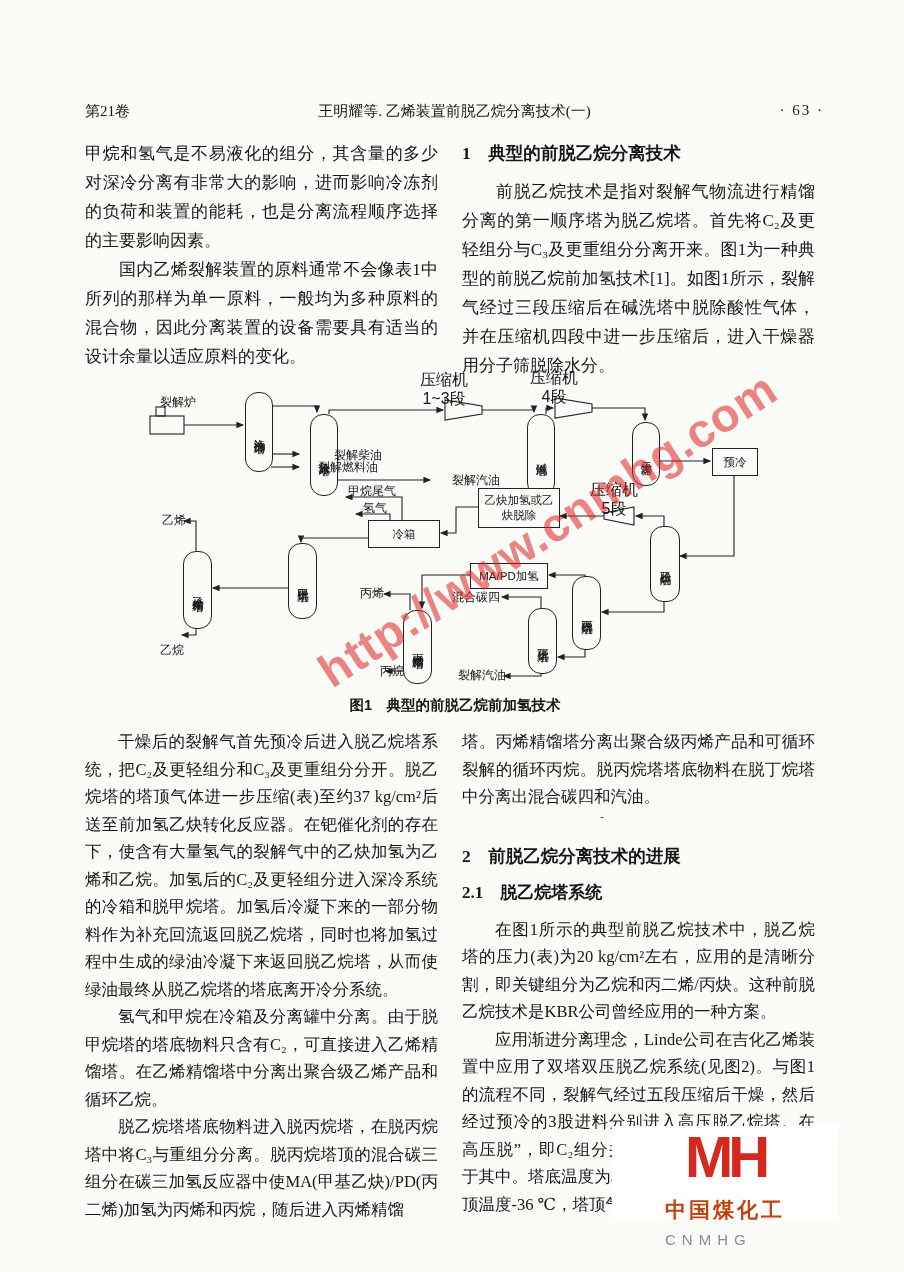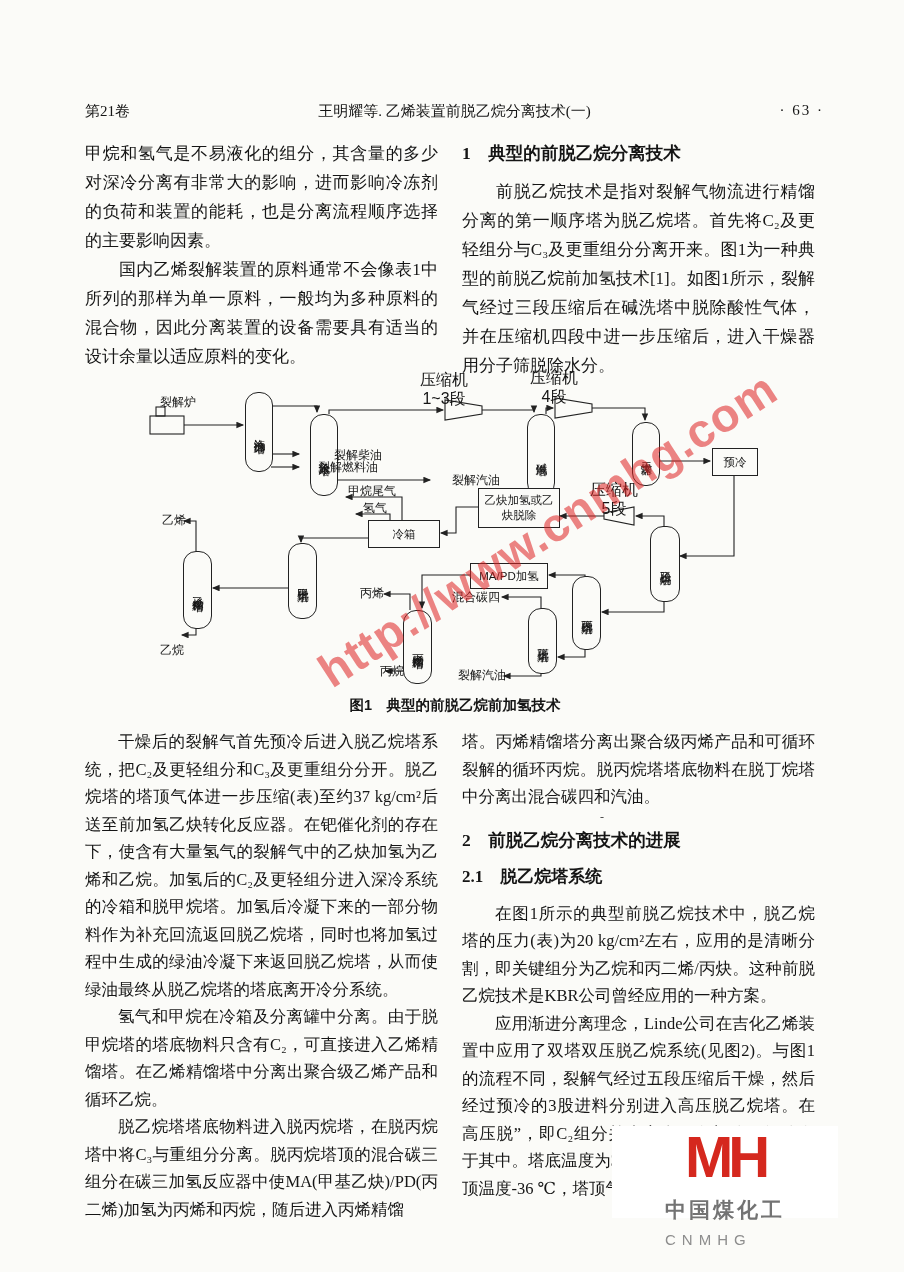--- a/index.html
+++ b/index.html
@@ -18,21 +18,21 @@
   .col { position:absolute; width:353px; text-align:justify; }
   .col-t { font-size:17px; line-height:29px; }
   .col-b { font-size:16.5px; line-height:27.5px; }
   .col-lt { left:85px;  top:139px; }
   .col-rt { left:462px; top:139px; }
   .col-lb { left:85px;  top:728px; }
   .col-rb { left:462px; top:728px; }
   .col p { margin:0; text-indent:2em; }
   .col p.no-indent { text-indent:0; }
   .sec-h { font-weight:bold; font-size:17.5px; margin:0 0 9px 0; }
-  .sec-h.mt { margin-top:16px; }
+  .sec-h.mt { margin-top:32px; }
   .sub-h { font-weight:bold; font-size:17px; margin:2px 0 9px 0; }
 
   
   .figure { position:absolute; left:70px; top:366px; width:770px; height:356px; z-index:10;
             font-family:"Liberation Sans","DejaVu Sans",sans-serif; }
   .figure svg.wires { position:absolute; left:0; top:0; }
   .tower { position:absolute; border:1.2px solid #222; border-radius:13px; background:#fbfbf8;
            display:flex; align-items:center; justify-content:center;
            writing-mode:vertical-rl; text-orientation:upright;
            font-size:11.5px; letter-spacing:1px; z-index:3; }
@@ -53,21 +53,21 @@
                transform:rotate(-33deg); transform-origin:0 0; white-space:nowrap;
                pointer-events:none; }
 
   
   .logo { position:absolute; left:612px; top:1126px; width:226px; height:92px; z-index:60;
           background:#ffffff; display:flex; align-items:center; gap:10px; padding:2px 4px;
           box-sizing:border-box; font-family:"Liberation Sans","DejaVu Sans",sans-serif;flex-direction:column; }
   .logo .mono { font-size:58px; font-weight:bold; line-height:1; letter-spacing:-5px;
                 color:#d5281e; }
   .logo .names { display:flex; flex-direction:column; }
-  .logo .cn { font-size:21px; font-weight:bold; color:#737373; letter-spacing:3px; }
+  .logo .cn { font-size:21px; font-weight:bold; color:#c2410c; letter-spacing:3px; }
   .logo .en { font-size:15px; color:#8d8d8d; letter-spacing:6px; margin-top:7px; }
 
   .artifact { position:absolute; left:600px; top:810px; font-size:12px; color:#444; z-index:11; }
 </style>
 </head>
 <body>
 
 <div class="page">
 
   <div class="hdr">

